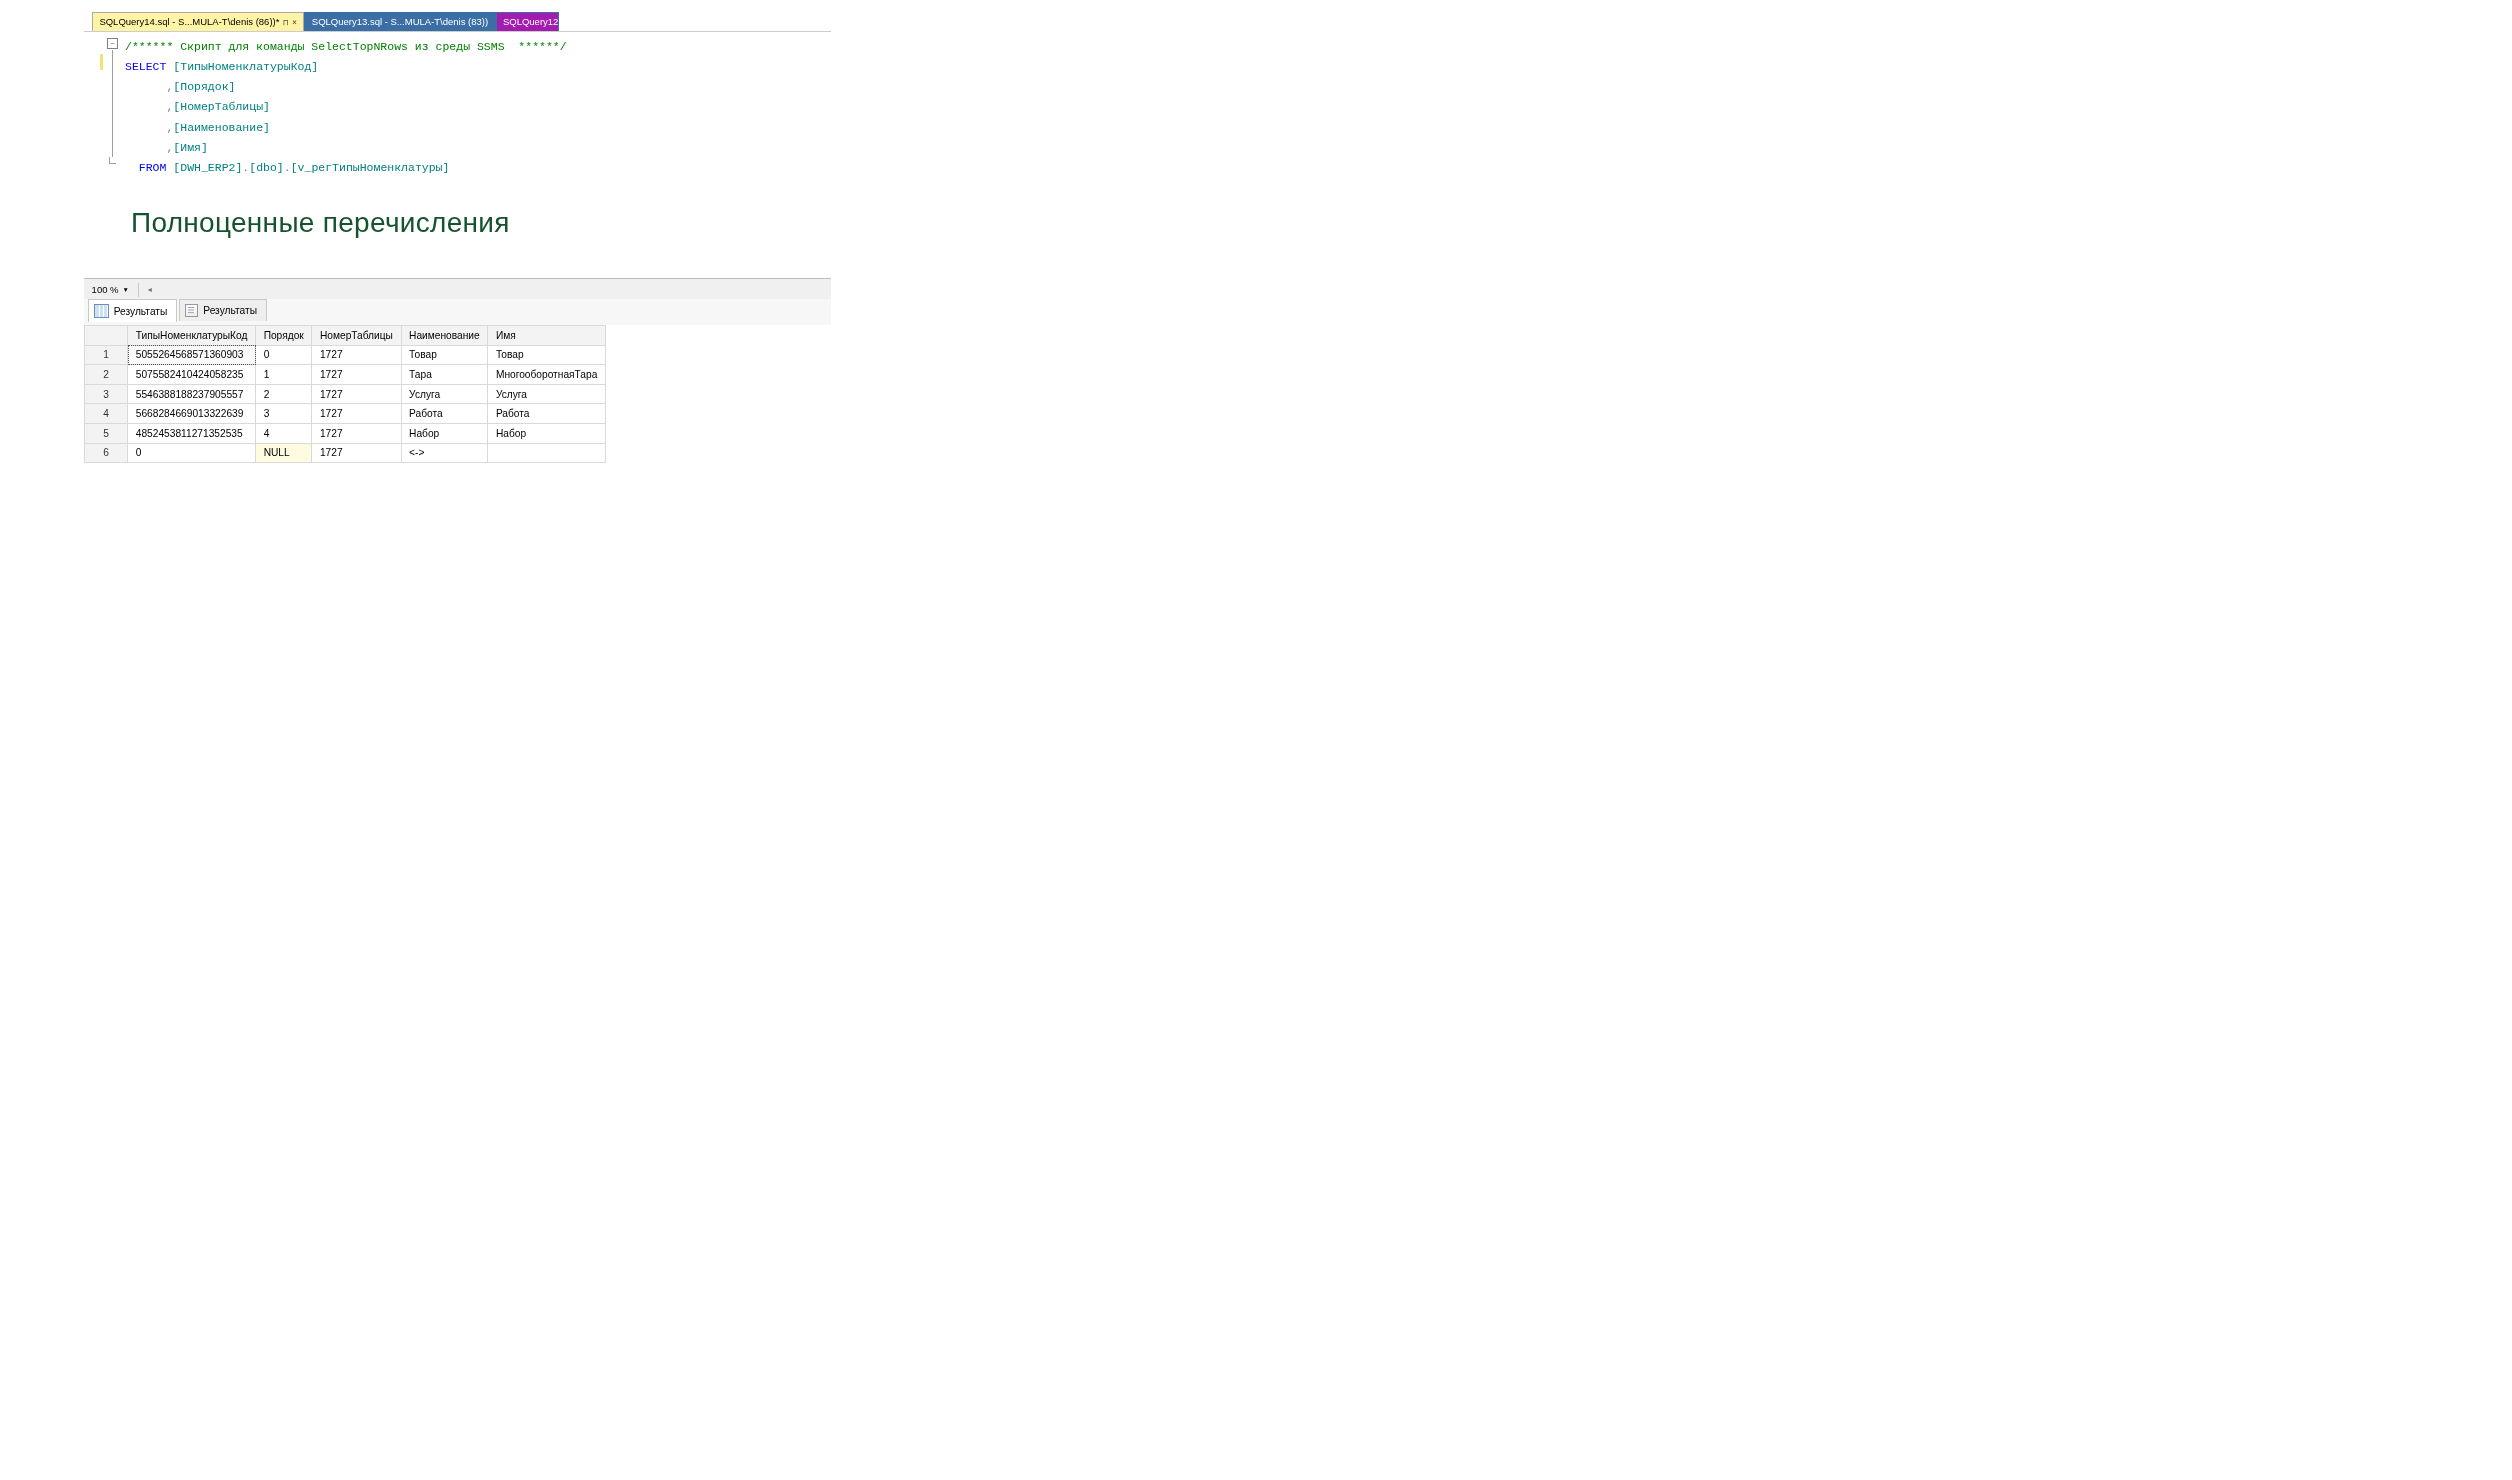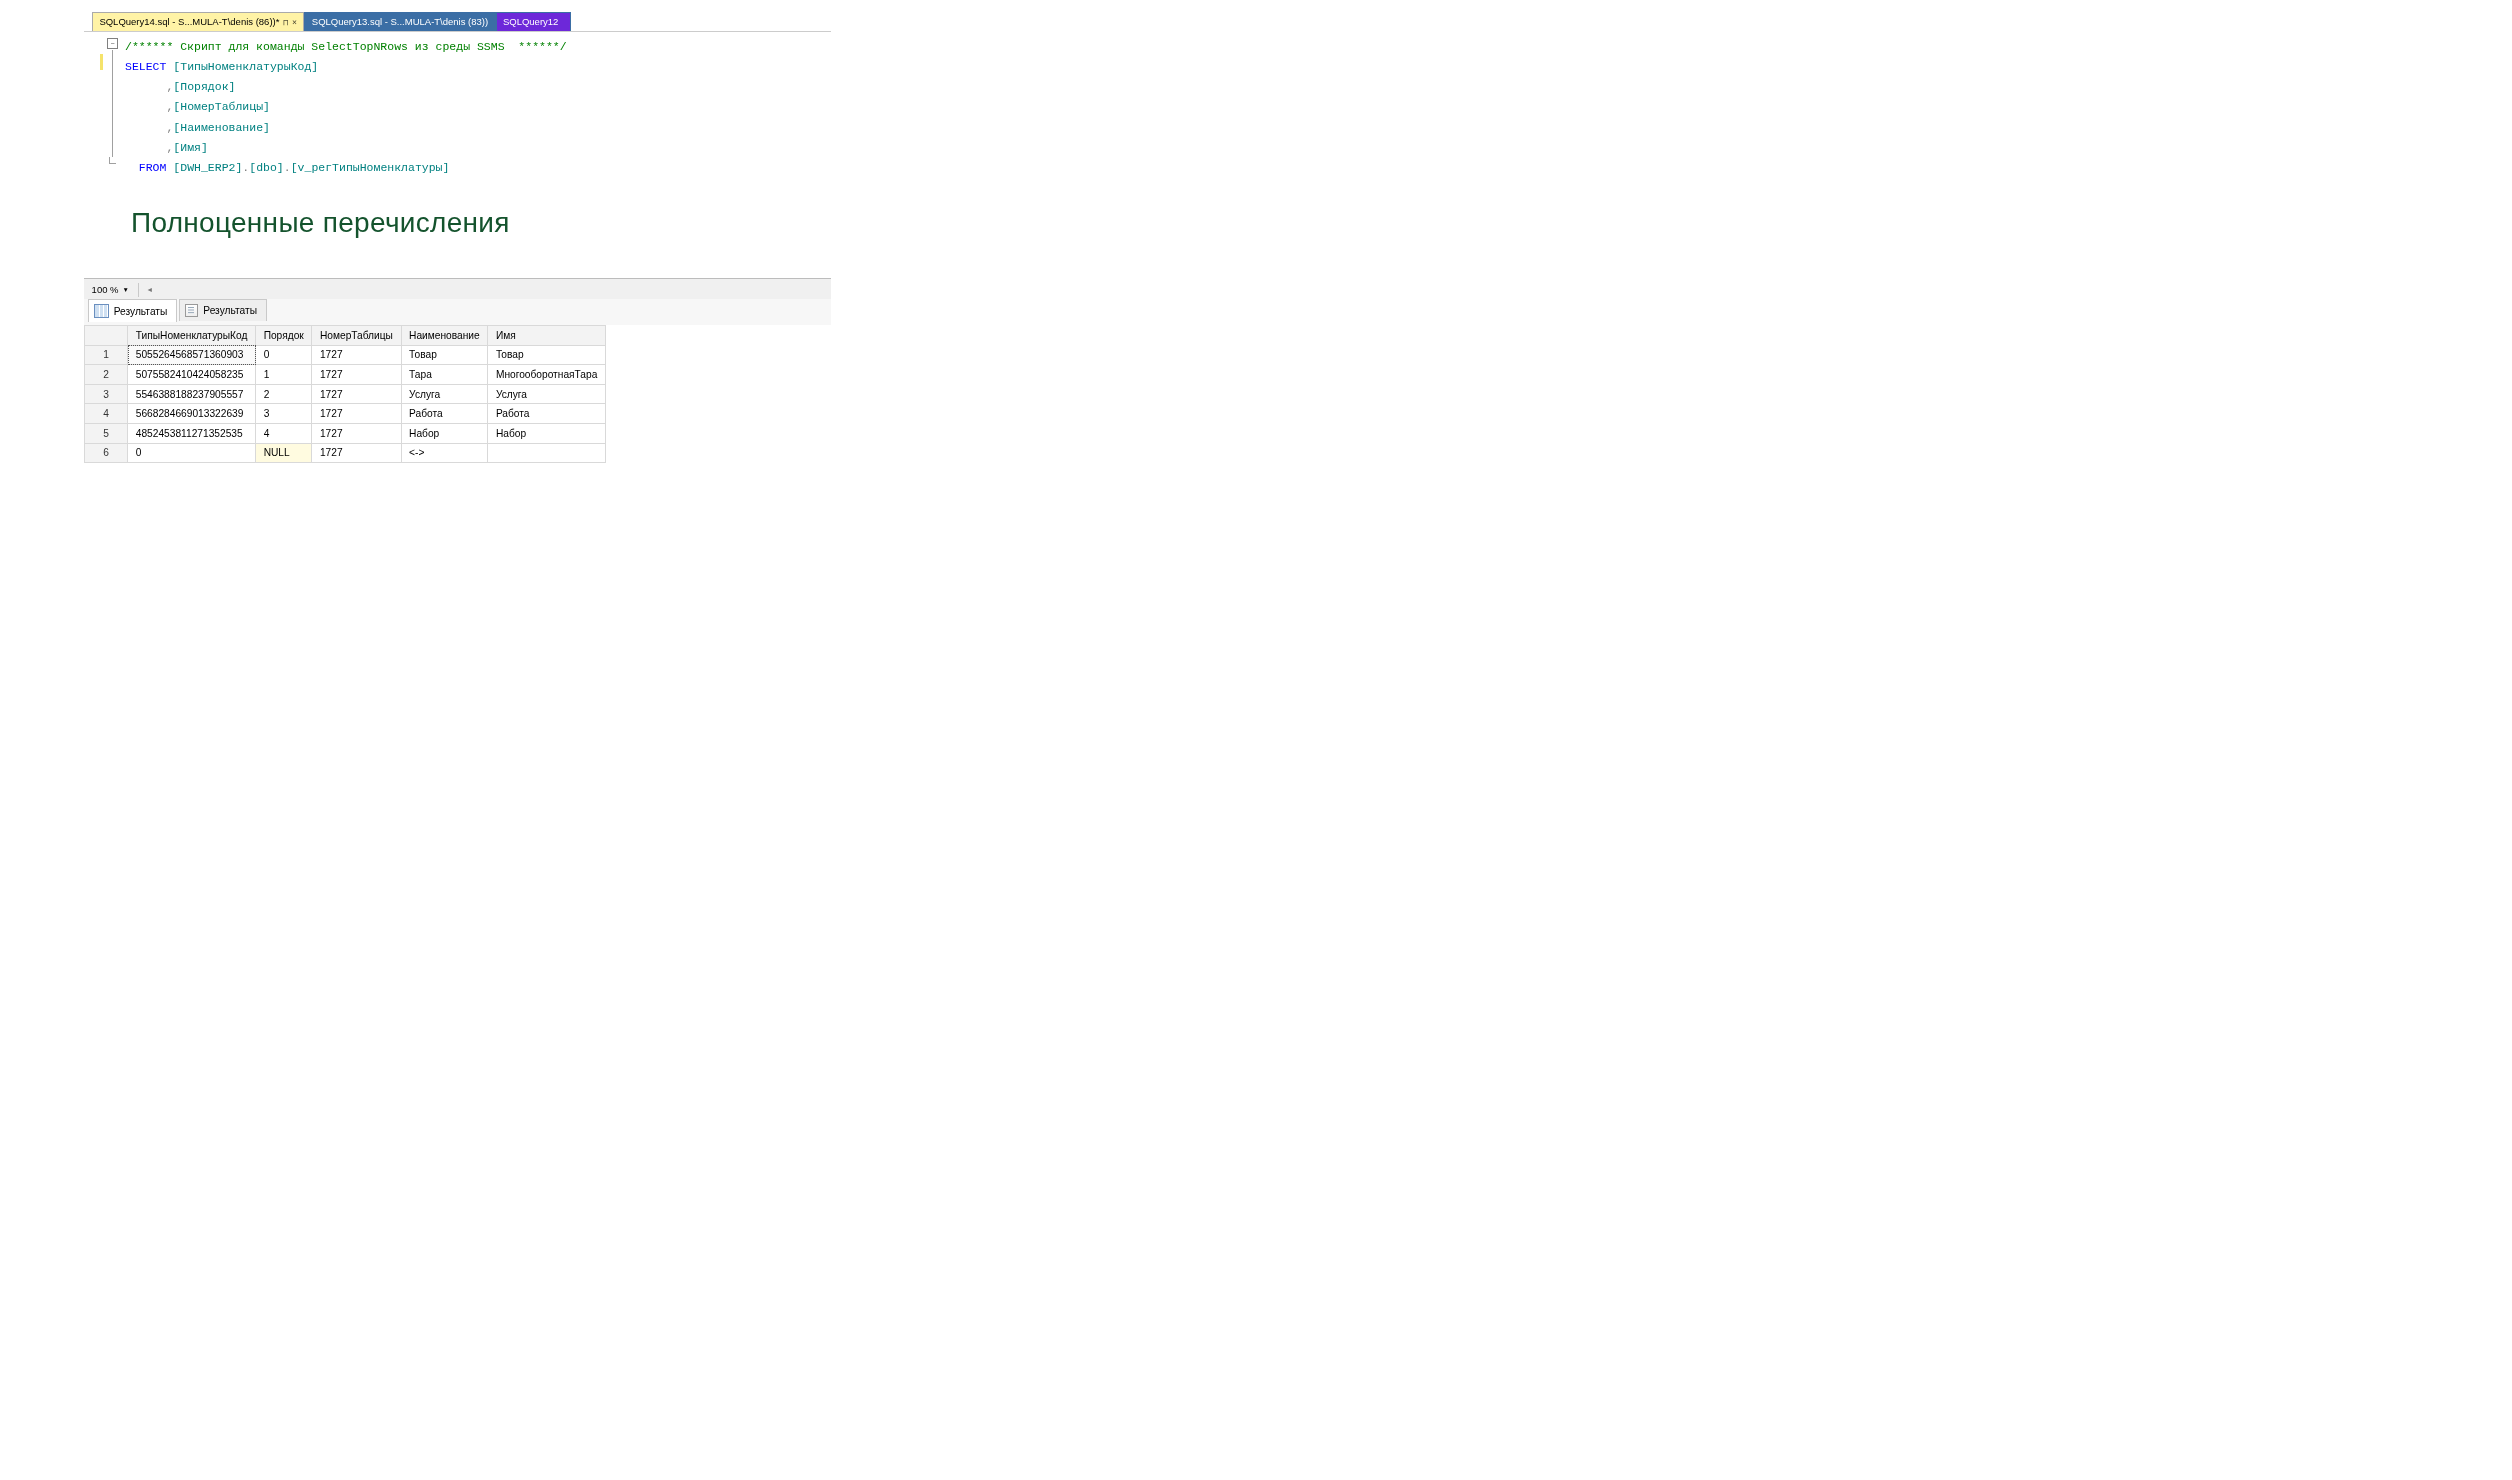--- a/index.html
+++ b/index.html
@@ -2,21 +2,21 @@
 <html><head>
 <meta charset="utf-8">
 <style>
 html,body{margin:0;padding:0;background:#fff;font-family:"Segoe UI",Tahoma,Arial,sans-serif;font-size:9px;color:#000}
 .canvas{width:837px;height:526px;position:relative;margin:0;padding:0;background:#fff;overflow:hidden}
 
 .tabstrip{position:absolute;left:92px;top:11.5px;right:6.4px;height:19px;display:flex;align-items:stretch;font-size:9.5px}
 .tab{display:flex;align-items:center;padding:0 6.4px;border:0.6px solid #aaa;border-bottom:none;white-space:nowrap;gap:3.8px}
 .tab.active{background:#fff3a6}
 .tab.inactive{background:#3b6ea5;color:#fff;border-color:#3b6ea5}
-.tab.partial{background:#6d28d9;color:#fff;border-color:#3b6ea5;padding-right:12px}
+.tab.partial{background:#a21caf;color:#fff;border-color:#3b6ea5;padding-right:0}
 .tab .glyph{font-family:Consolas,monospace;font-size:8.3px;opacity:.7}
 
 .editor{position:absolute;left:84px;top:31px;right:6.4px;height:156px;background:#fff;border-top:0.6px solid #ccc}
 .gutter{position:absolute;left:19px;top:5.1px;width:19px;display:flex;flex-direction:column;align-items:center;gap:0}
 .fold-line{width:0.6px;background:#a0a0a0;flex:1}
 .fold-box{width:8.3px;height:8.3px;border:0.6px solid #808080;background:#fff;display:flex;align-items:center;justify-content:center;font-size:7px;line-height:1;color:#555;margin:1.3px 0}
 .fold-end{width:5.7px;height:5.7px;border-left:0.6px solid #a0a0a0;border-bottom:0.6px solid #a0a0a0}
 .code{position:absolute;left:41px;top:5.1px;font-family:Liberation Mono, monospace;font-size:11.5px;line-height:1.75;white-space:pre}
 .c-comment{color:#008000}
 .c-keyword{color:#0000ff}

